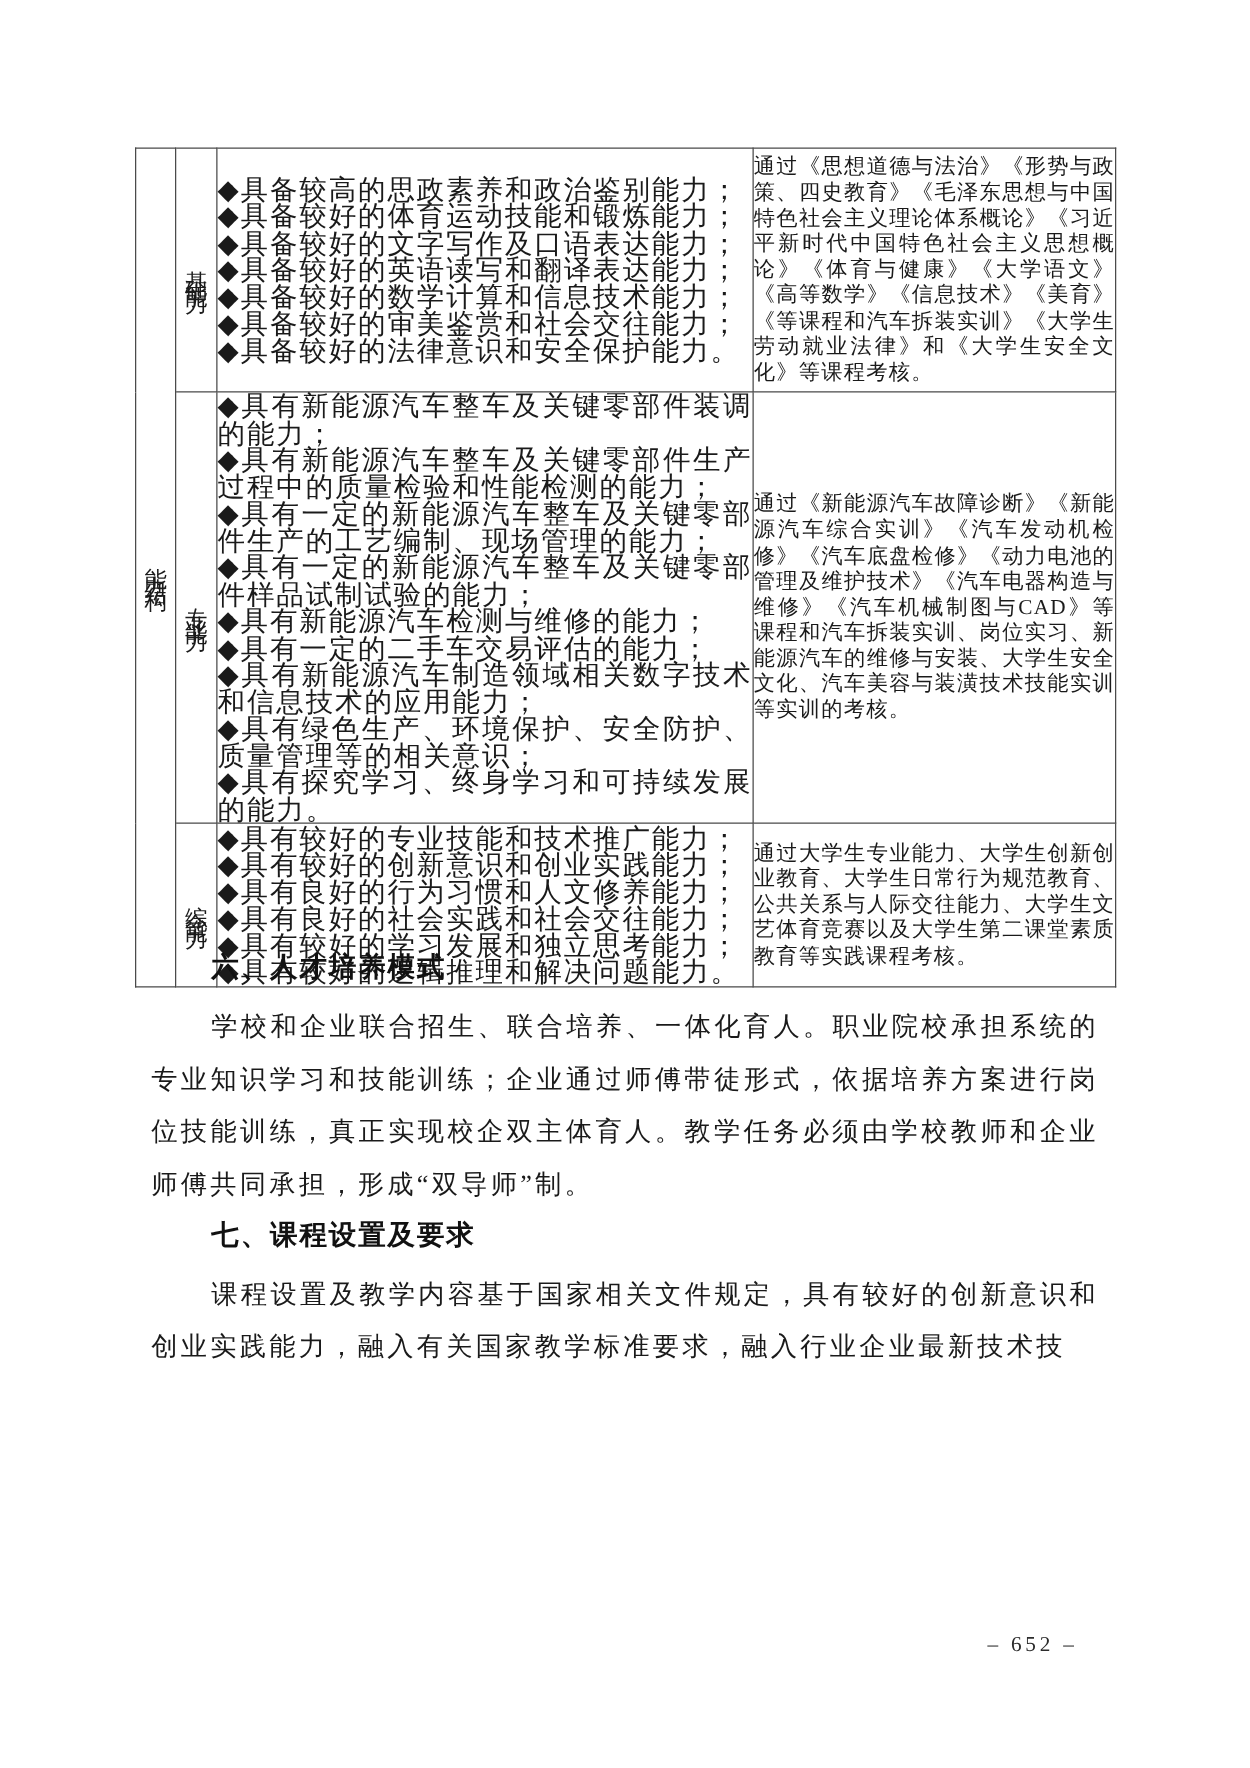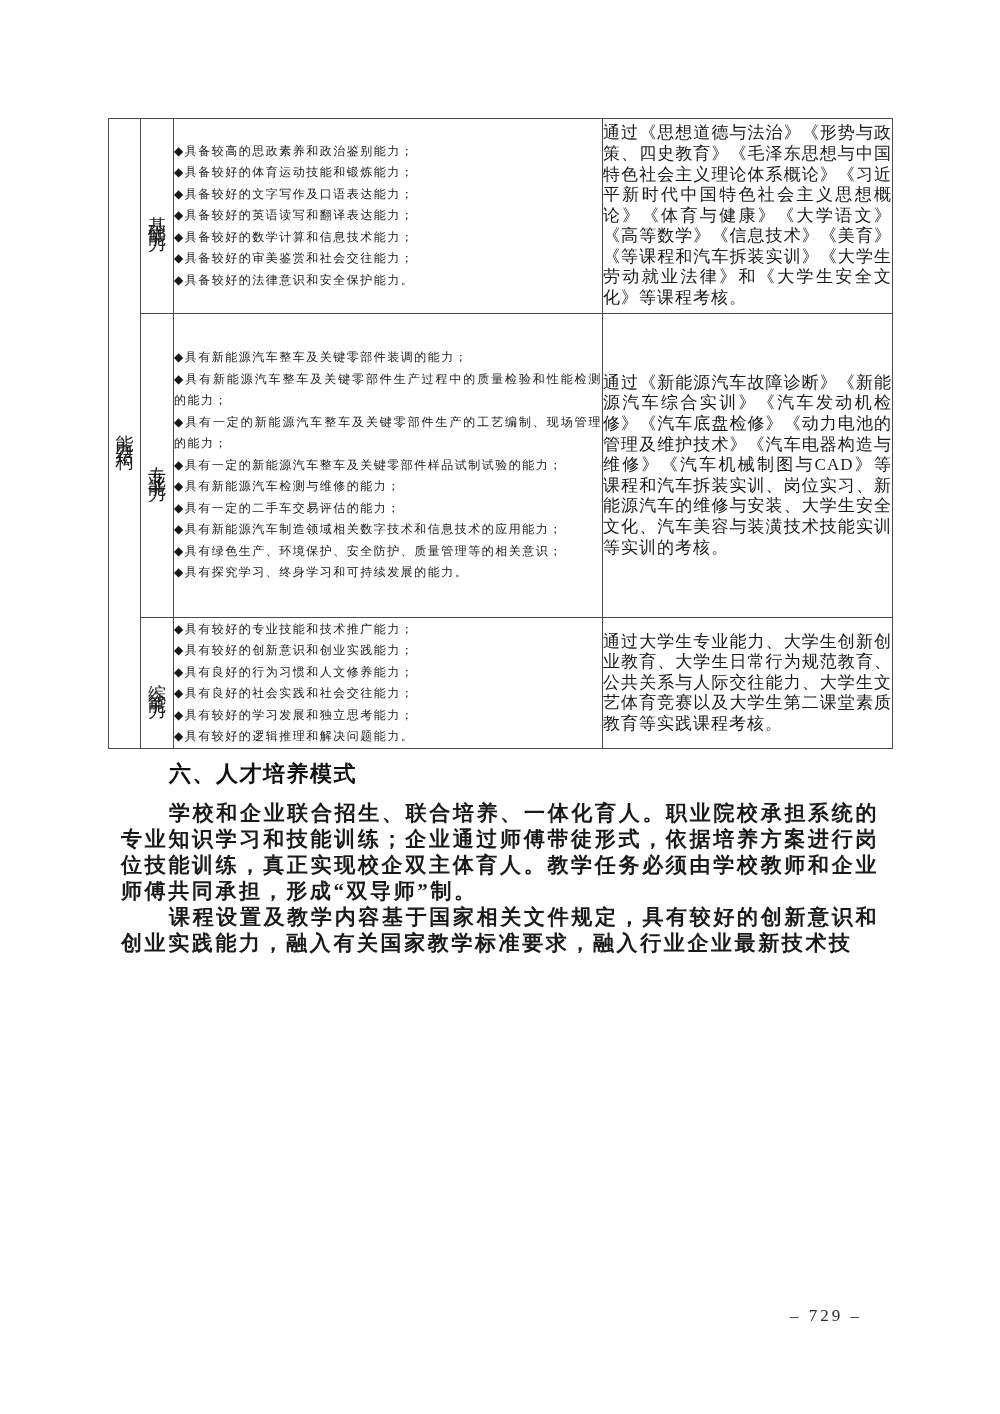--- a/index.html
+++ b/index.html
@@ -36,21 +36,21 @@
   td.vcell{text-align:center;}
   .vtext{
     display:inline-block;
     writing-mode:vertical-rl;
     text-orientation:upright;
     font-size:18px;
     letter-spacing:6px;
     line-height:1;
   }
   td.bullets{
-    font-size:12px;
+    font-size:22px;
     line-height:21.5px;
     letter-spacing:1.5px;
     text-align:justify;
     white-space:pre-line;
     padding:3px 6px 3px 7px;
   }
   td.course{
     font-size:17px;
     line-height:20.6px;
     letter-spacing:1px;
@@ -70,25 +70,24 @@
     font-size:22px;
     font-weight:bold;
     letter-spacing:1.5px;
     line-height:28px;
     color:#111111;
   }
   .content h2.second{margin-top:6px;}
   .content p{
     margin:0;
     font-size:21px;
-    line-height:26px;
+    line-height:42px;
     letter-spacing:2.6px;
     text-indent:48px;
     text-align:justify;
-    font-weight:bold;
   }
   .page-number{
     position:absolute;
     top:1306px;
     right:138px;
     font-size:17px;
     letter-spacing:3px;
     color:#2c2c2c;
   }
 </style>
@@ -147,18 +146,19 @@
 ◆具有较好的学习发展和独立思考能力；
 ◆具有较好的逻辑推理和解决问题能力。</td>
         <td class="course">通过大学生专业能力、大学生创新创业教育、大学生日常行为规范教育、公共关系与人际交往能力、大学生文艺体育竞赛以及大学生第二课堂素质教育等实践课程考核。</td>
       </tr>
     </tbody>
   </table>
 
   <div class="content">
     <h2>六、人才培养模式</h2>
     <p>学校和企业联合招生、联合培养、一体化育人。职业院校承担系统的专业知识学习和技能训练；企业通过师傅带徒形式，依据培养方案进行岗位技能训练，真正实现校企双主体育人。教学任务必须由学校教师和企业师傅共同承担，形成“双导师”制。</p>
+    <h2 class="second">七、课程设置及要求</h2>
     <p>课程设置及教学内容基于国家相关文件规定，具有较好的创新意识和创业实践能力，融入有关国家教学标准要求，融入行业企业最新技术技</p>
   </div>
 
-  <div class="page-number">– 729 –</div>
+  <div class="page-number">– 652 –</div>
 
 </div>
 
 </body></html>

